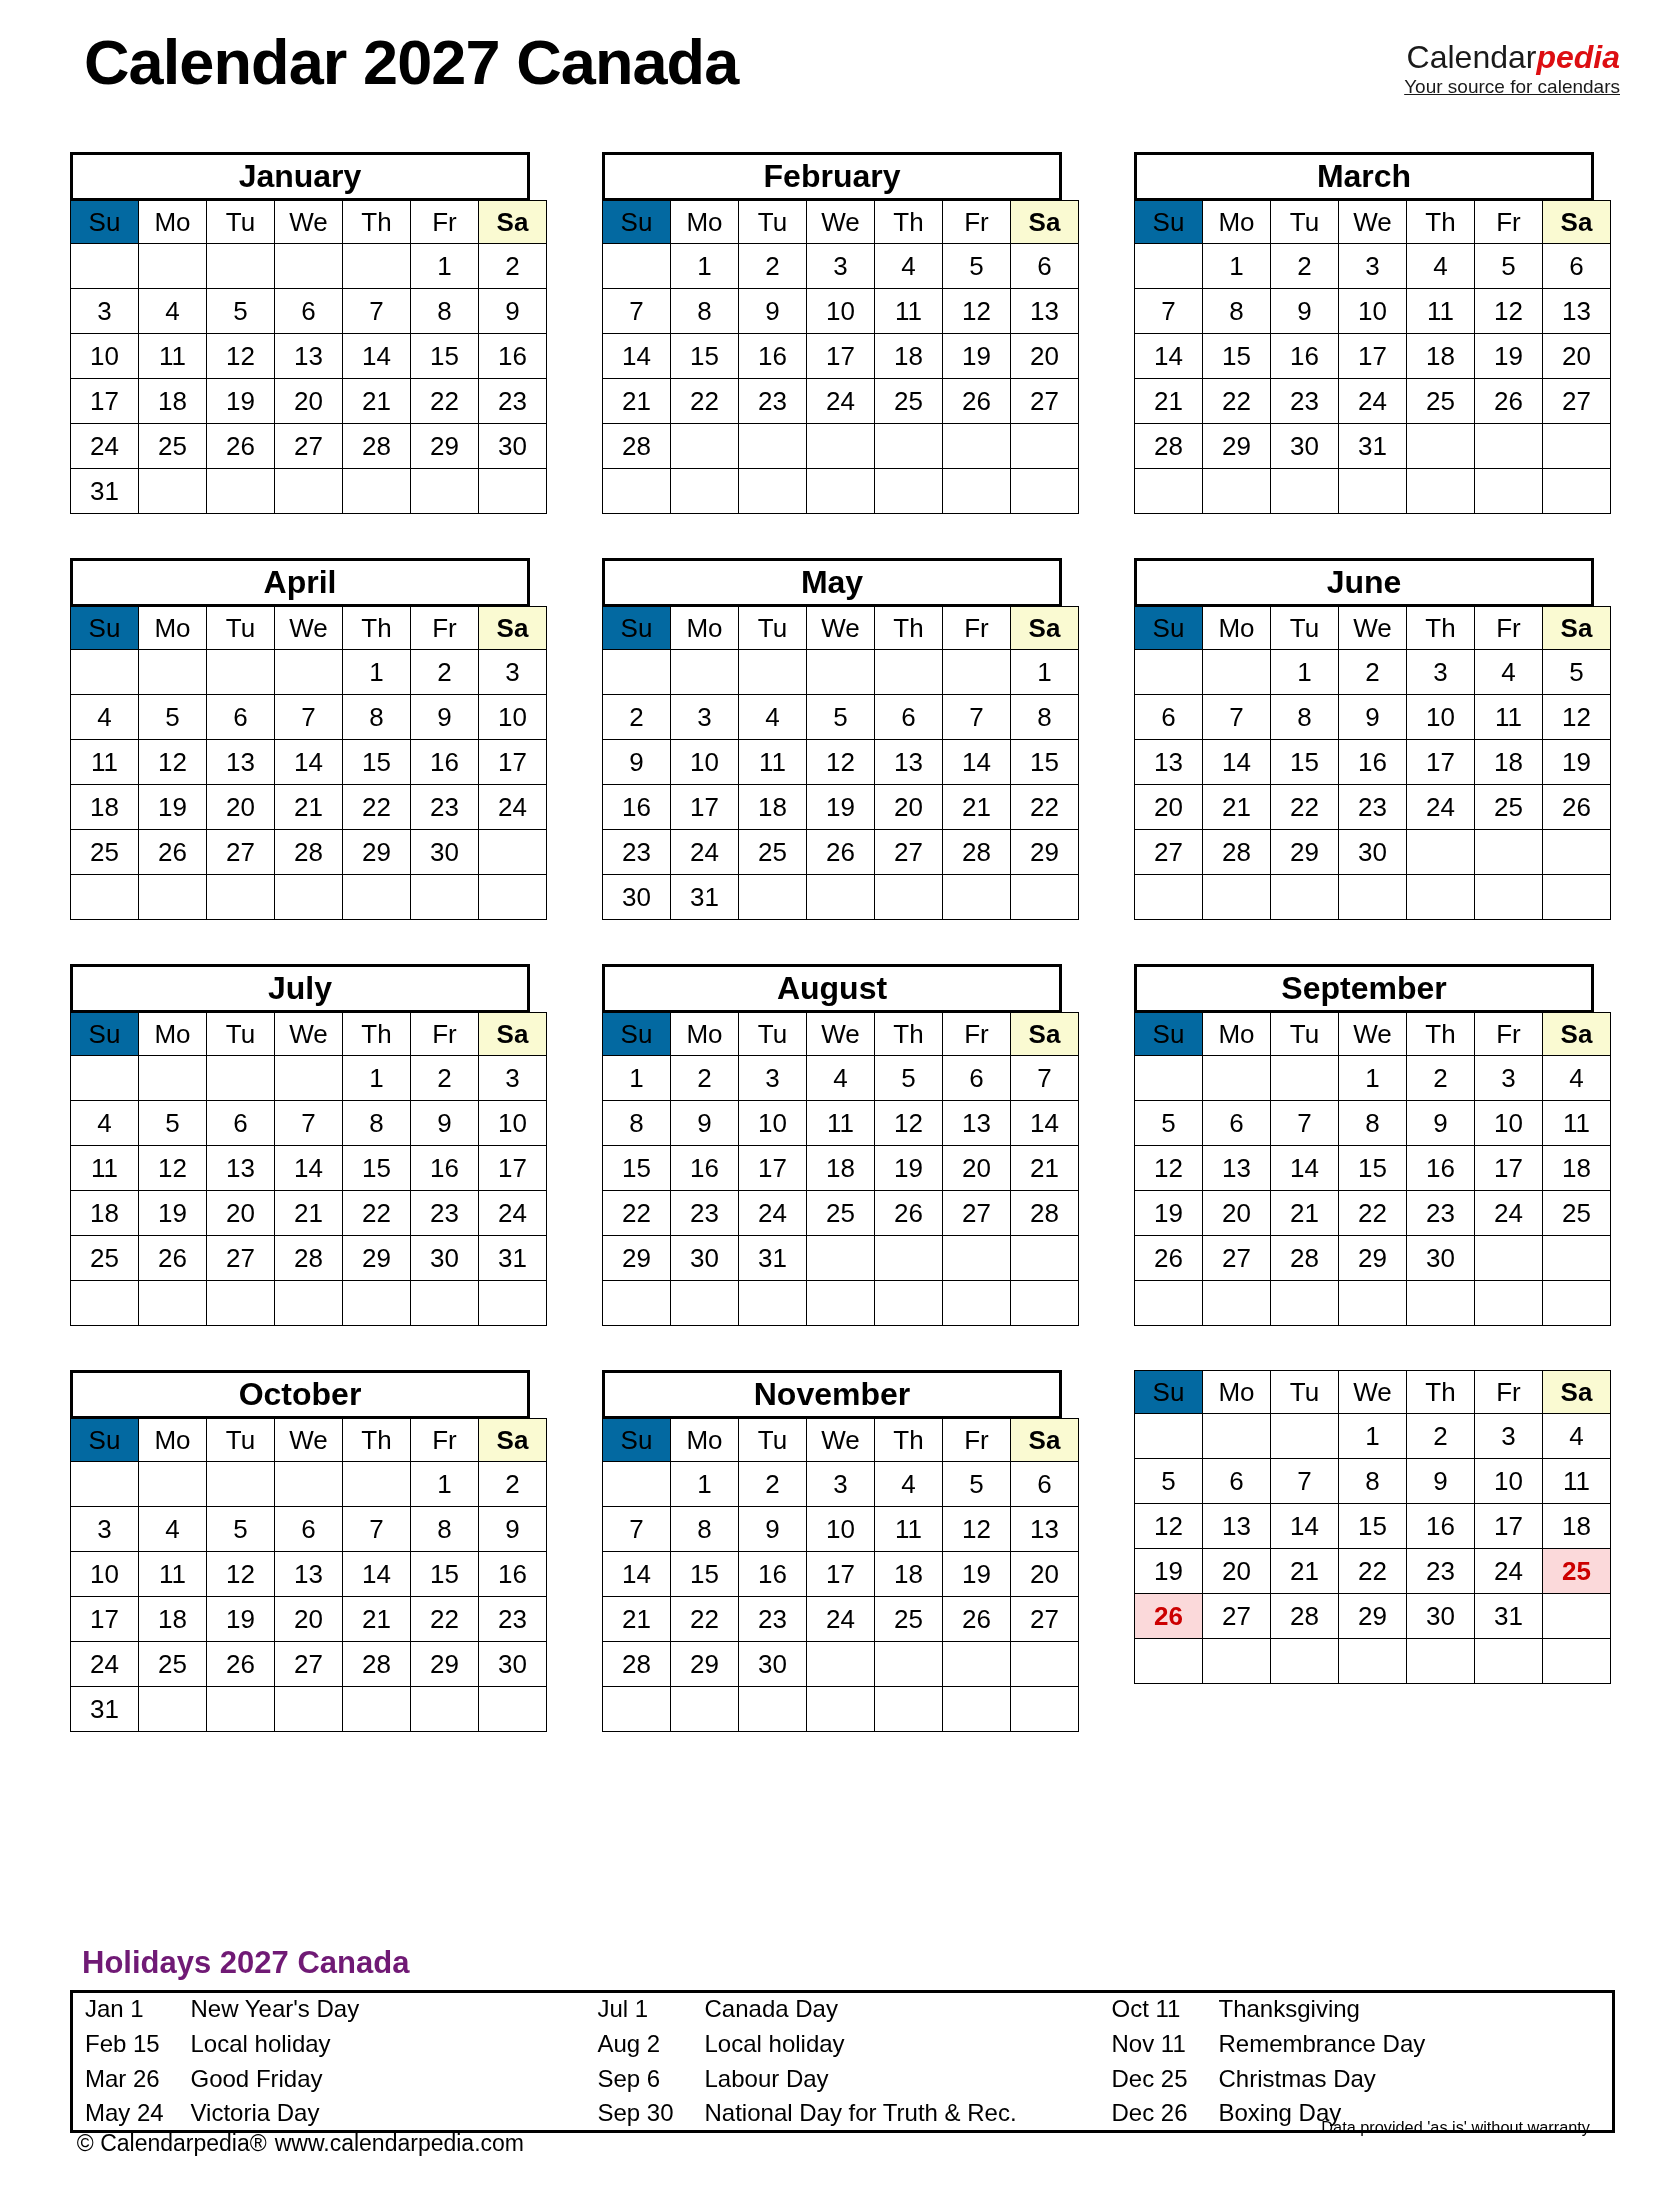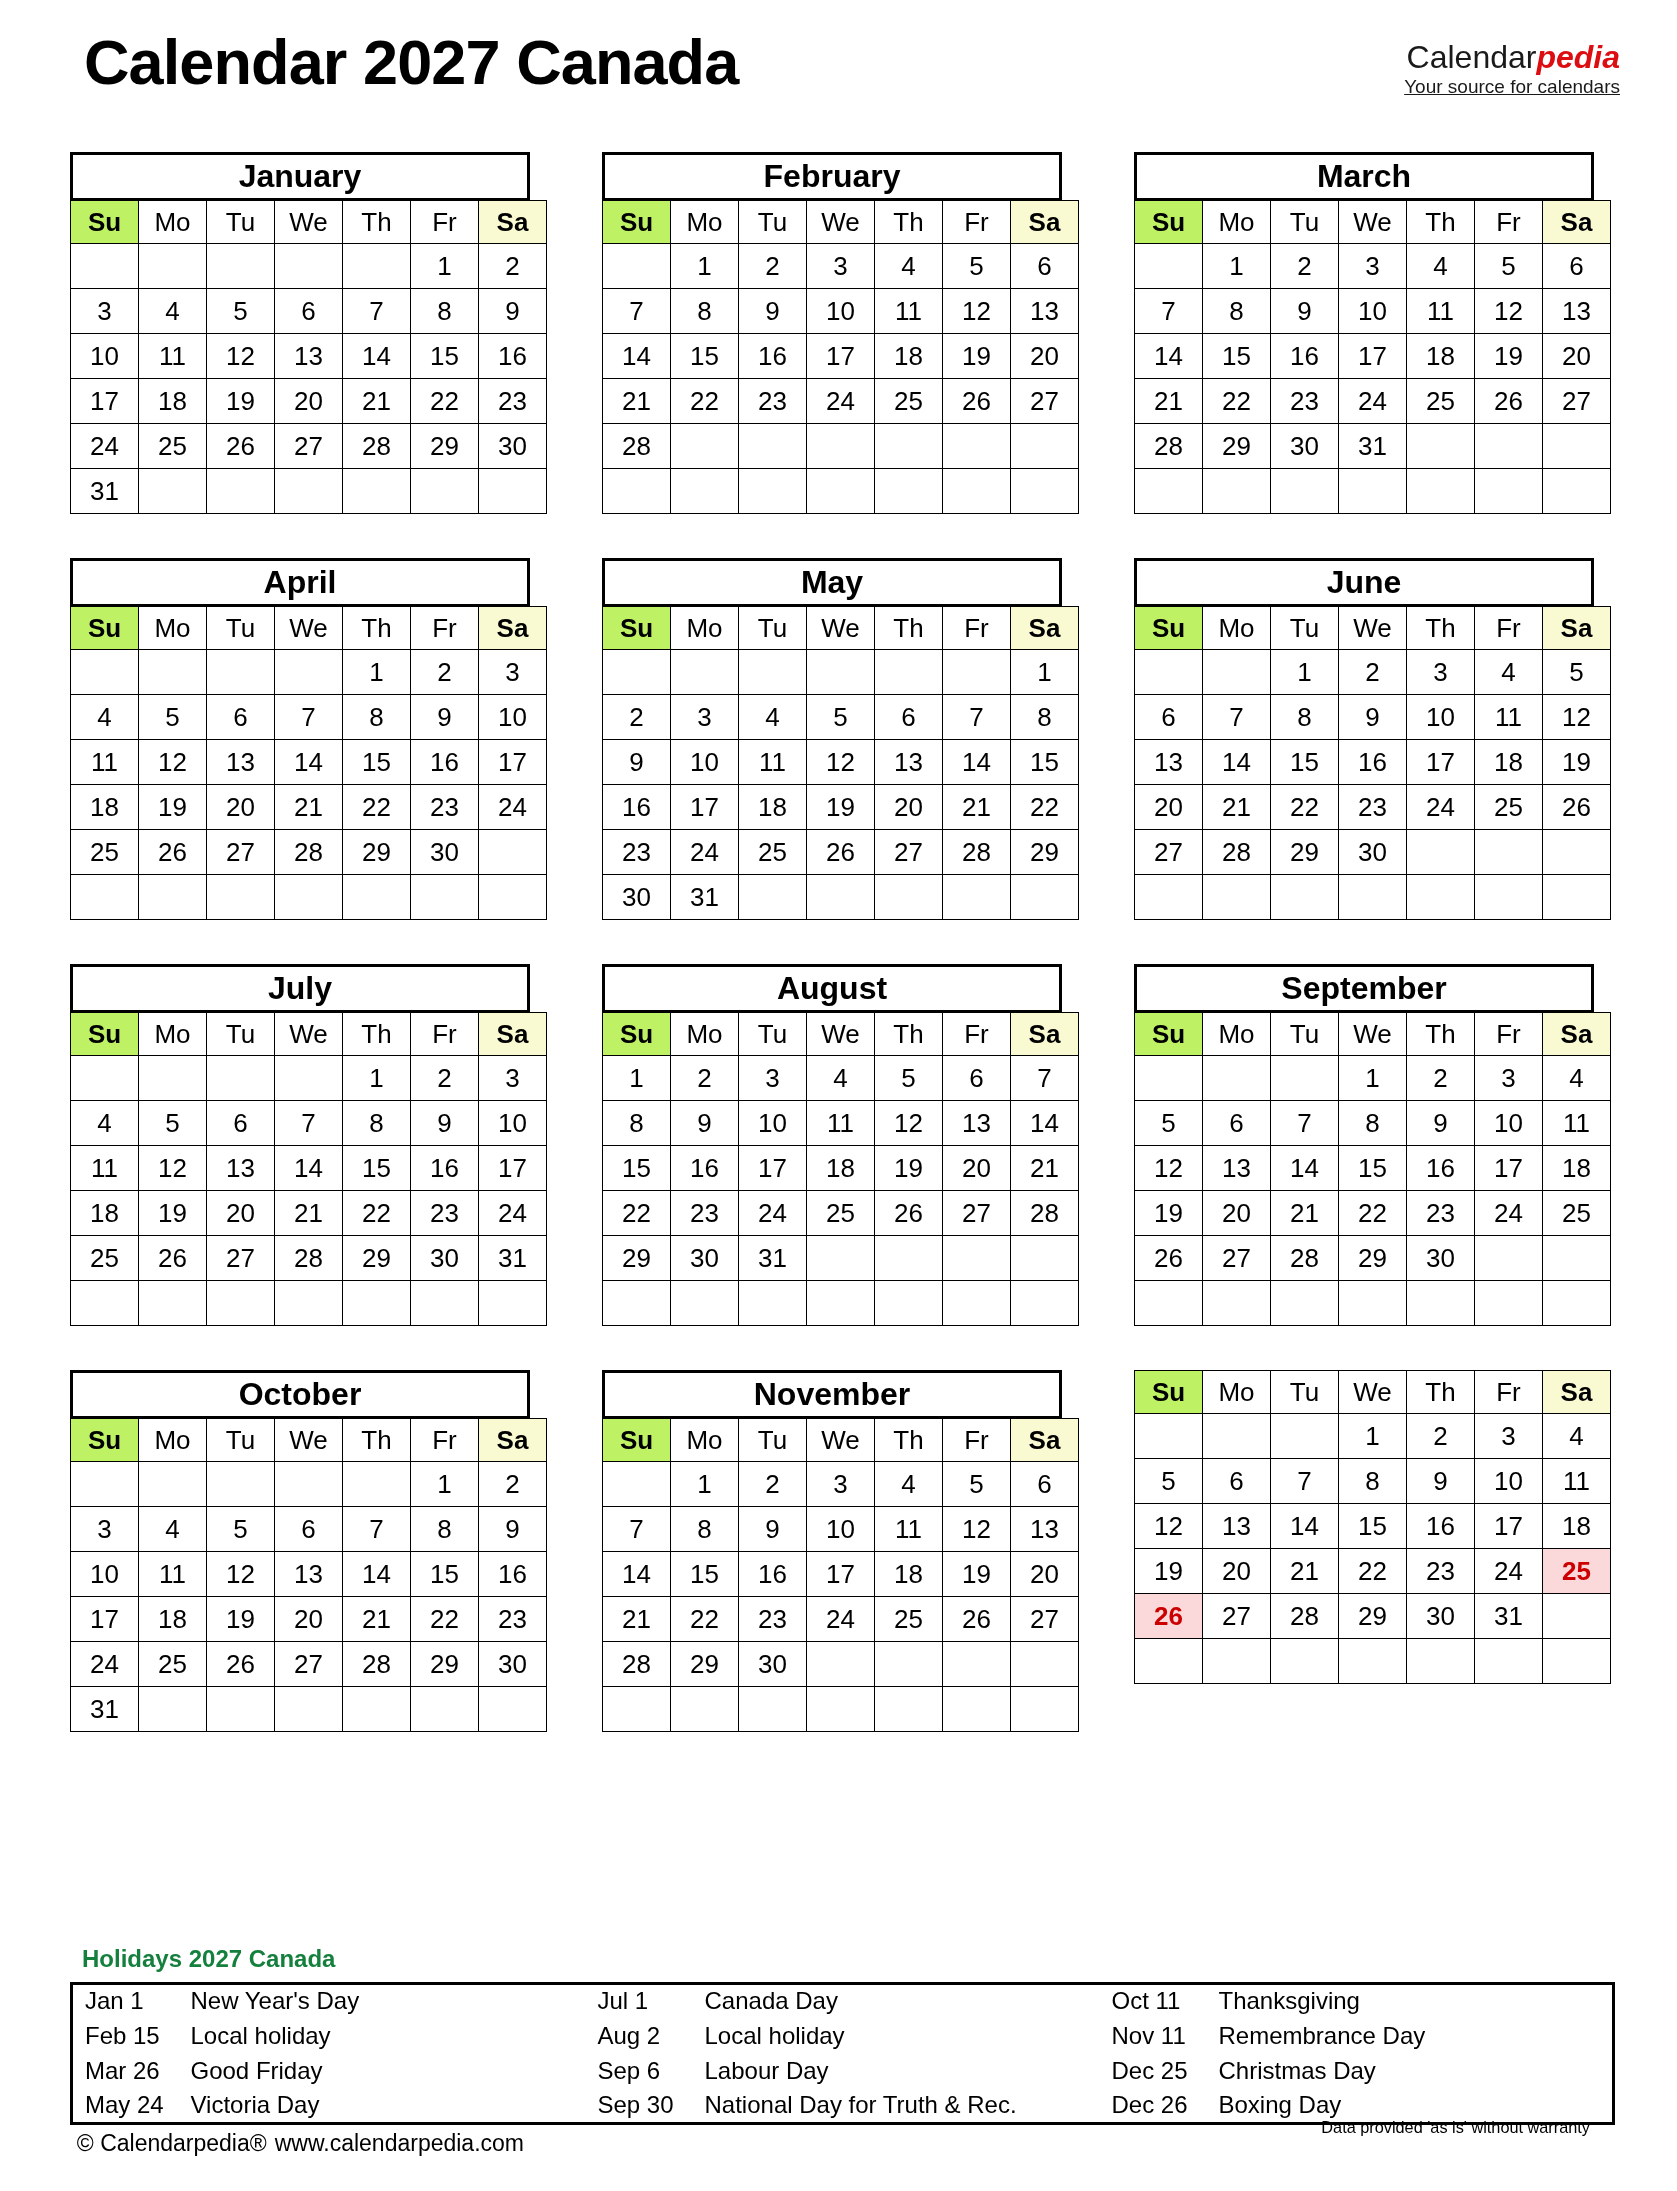--- a/index.html
+++ b/index.html
@@ -96,41 +96,41 @@
     vertical-align: middle;
     font-size: 26px;
     font-weight: normal;
     color: #000000;
     background: #ffffff;
     padding: 0;
   }
   table.month-table th { height: 43px; }
   
   th.dow { background: #e8e8e8; font-weight: normal; }
-  th.dow.sun { background: #bef264; font-weight: bold; text-align: center; }
+  th.dow.sun { background: #0369a1; font-weight: normal; text-align: center; }
   th.dow.sat { background: #fafad2; font-weight: bold; }
   
   td.sun { background: #fbca9c; font-weight: bold; }
   td.sat { background: #fafad2; font-weight: bold; }
   td.holiday { background: #fbd9da; color: #cc0000; font-weight: bold; }
   td.sun.holiday { background: #fbd9da; color: #cc0000; font-weight: bold; }
   td.sat.holiday { background: #fbd9da; color: #cc0000; font-weight: bold; }
   td.empty { }
 
   
   .holidays-section {
     position: absolute;
     left: 70px;
     top: 1945px;
     width: 1541px;
   }
   .holidays-title {
-    font-size: 24px;
+    font-size: 31px;
     font-weight: bold;
-    color: #15803d;
+    color: #701a75;
     margin-bottom: 8.6px;
     padding-left: 12px;
   }
   table.holidays-table {
     border-collapse: collapse;
     width: 1541px;
     table-layout: fixed;
     border: 3.4px solid #000000;
   }
   table.holidays-table td {

